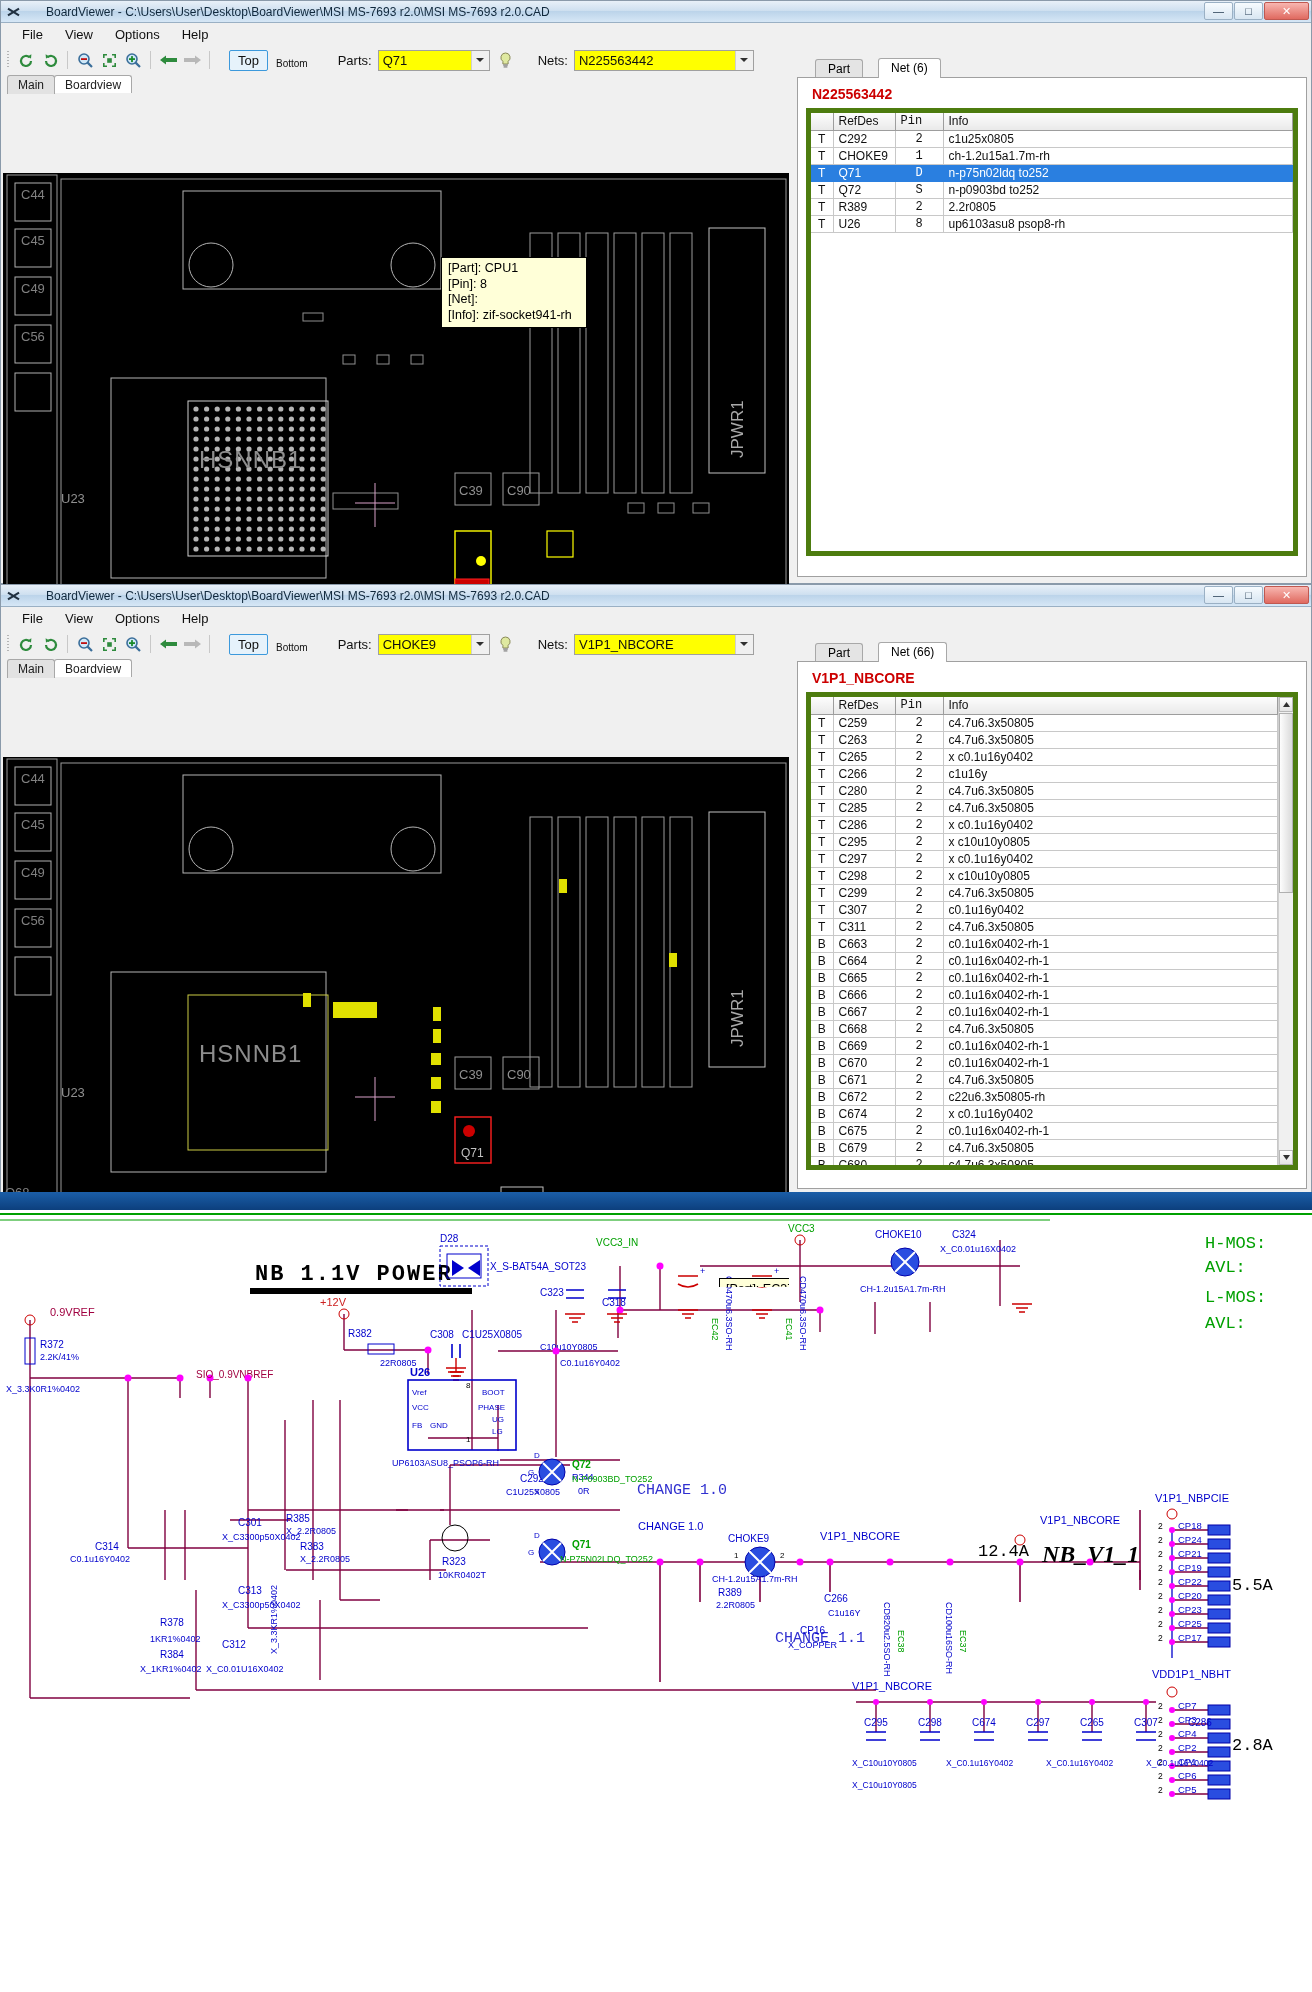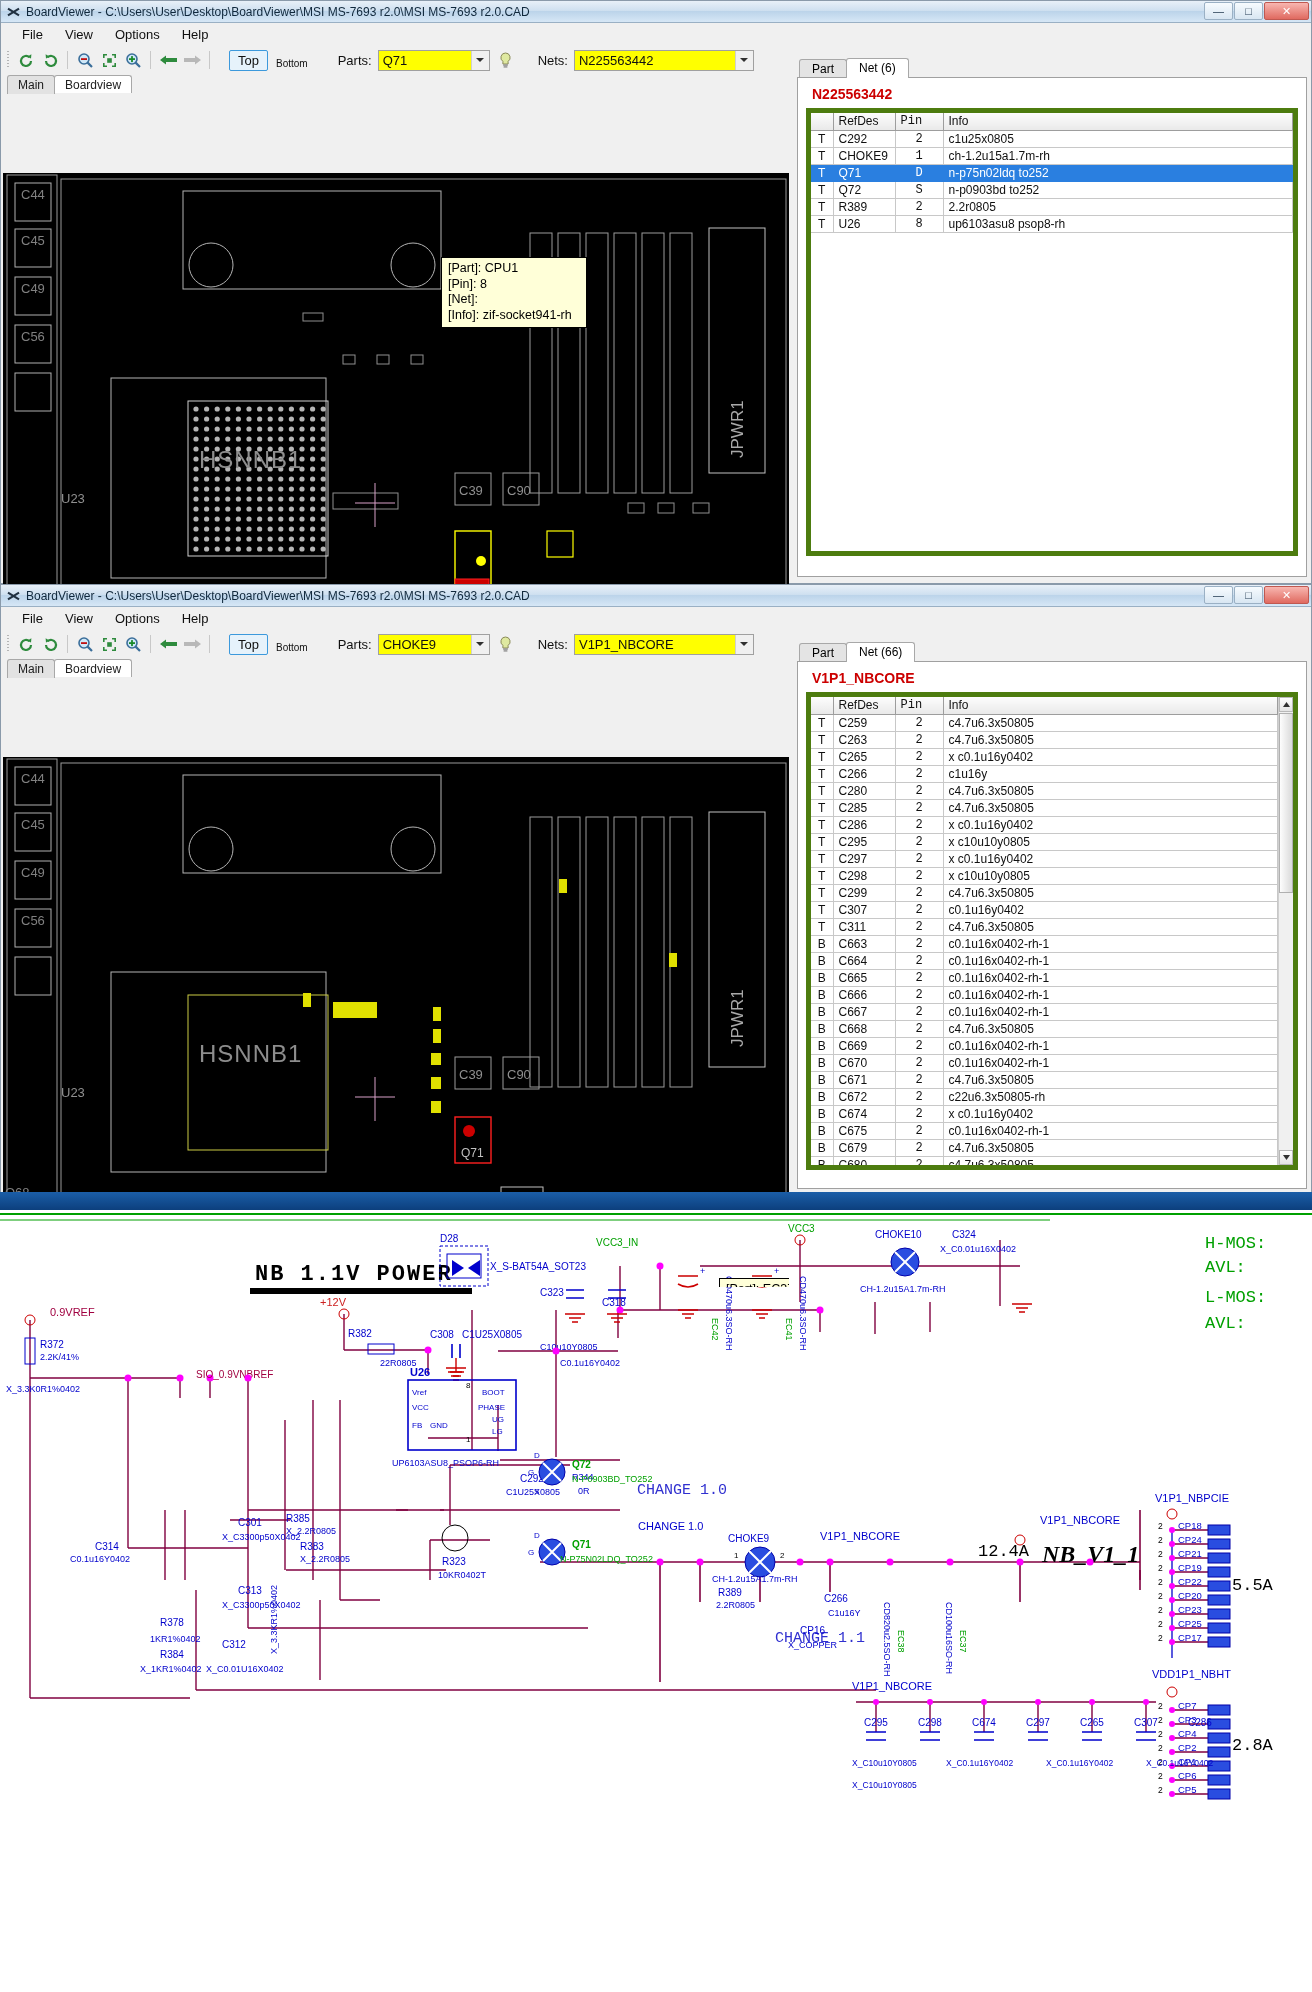--- a/index.html
+++ b/index.html
@@ -14,20 +14,21 @@
 
   
   .win { position:absolute; left:0; width:1312px; background:#f0f0f0; border:1px solid #8a9aaa; }
   .titlebar {
     height:22px;
     background:linear-gradient(to bottom,#e8f0f8 0%, #cfe0f0 45%, #bcd4ea 50%, #d6e7f6 100%);
     border-bottom:1px solid #9ab0c4;
     display:flex; align-items:center; padding:0 2px;
     font-size:12px; color:#10283c;
     position:relative;
+    gap:20px;
   }
   .titlebar .appicon { width:16px; height:14px; margin:0 4px 0 3px; position:relative; flex:0 0 auto;}
   .titlebar .appicon:before, .titlebar .appicon:after{
     content:""; position:absolute; left:1px; top:6px; width:13px; height:2px; background:#203040; transform:rotate(32deg);
   }
   .titlebar .appicon:after{ transform:rotate(-32deg); }
   .titlebar .ttext { white-space:nowrap; overflow:hidden; }
   .winbtns { position:absolute; right:2px; top:1px; display:flex; gap:1px; }
   .winbtn {
     width:29px; height:18px; border:1px solid #9ab0c4; border-radius:2px;
@@ -67,21 +68,21 @@
   .tab.sel { background:#ffffff; position:relative; z-index:2; padding-bottom:1px;}
 
   
   .board { position:relative; background:#000; overflow:hidden; }
   .board svg { position:absolute; left:0; top:0; }
 
   
   .pane { position:absolute; background:#f0f0f0; }
   .panetabs { display:flex; align-items:flex-end; height:19px; padding-left:6px;}
   .ptab { font-size:12px; padding:2px 12px; border:1px solid #a8a8a8; border-bottom:none;
-          background:#e4e4e4; border-radius:3px 3px 0 0; margin-right:-1px;}
+          background:#e4e4e4; border-radius:3px 3px 0 0; margin-right:-1px;margin-left:16px;}
   .ptab.sel { background:#fff; z-index:2; position:relative; padding-bottom:3px; }
   .panebody { border:1px solid #a0a0a0; background:#fff; position:absolute; left:4px; right:4px; }
   .netname { color:#cc0000; font-weight:bold; font-size:14px; padding:8px 0 6px 14px; }
   .grid { border:5px solid #4d7c0f; margin:0 8px; background:#fff; position:relative; overflow:hidden; }
   table.nets { border-collapse:collapse; width:100%; font-size:12px; table-layout:fixed; }
   table.nets th {
     background:linear-gradient(to bottom,#fdfdfd,#e9e9e9);
     border-right:1px solid #9d9d9d; border-bottom:1px solid #9d9d9d;
     font-weight:normal; text-align:left; padding:1px 5px; height:17px; color:#101010;
   }

